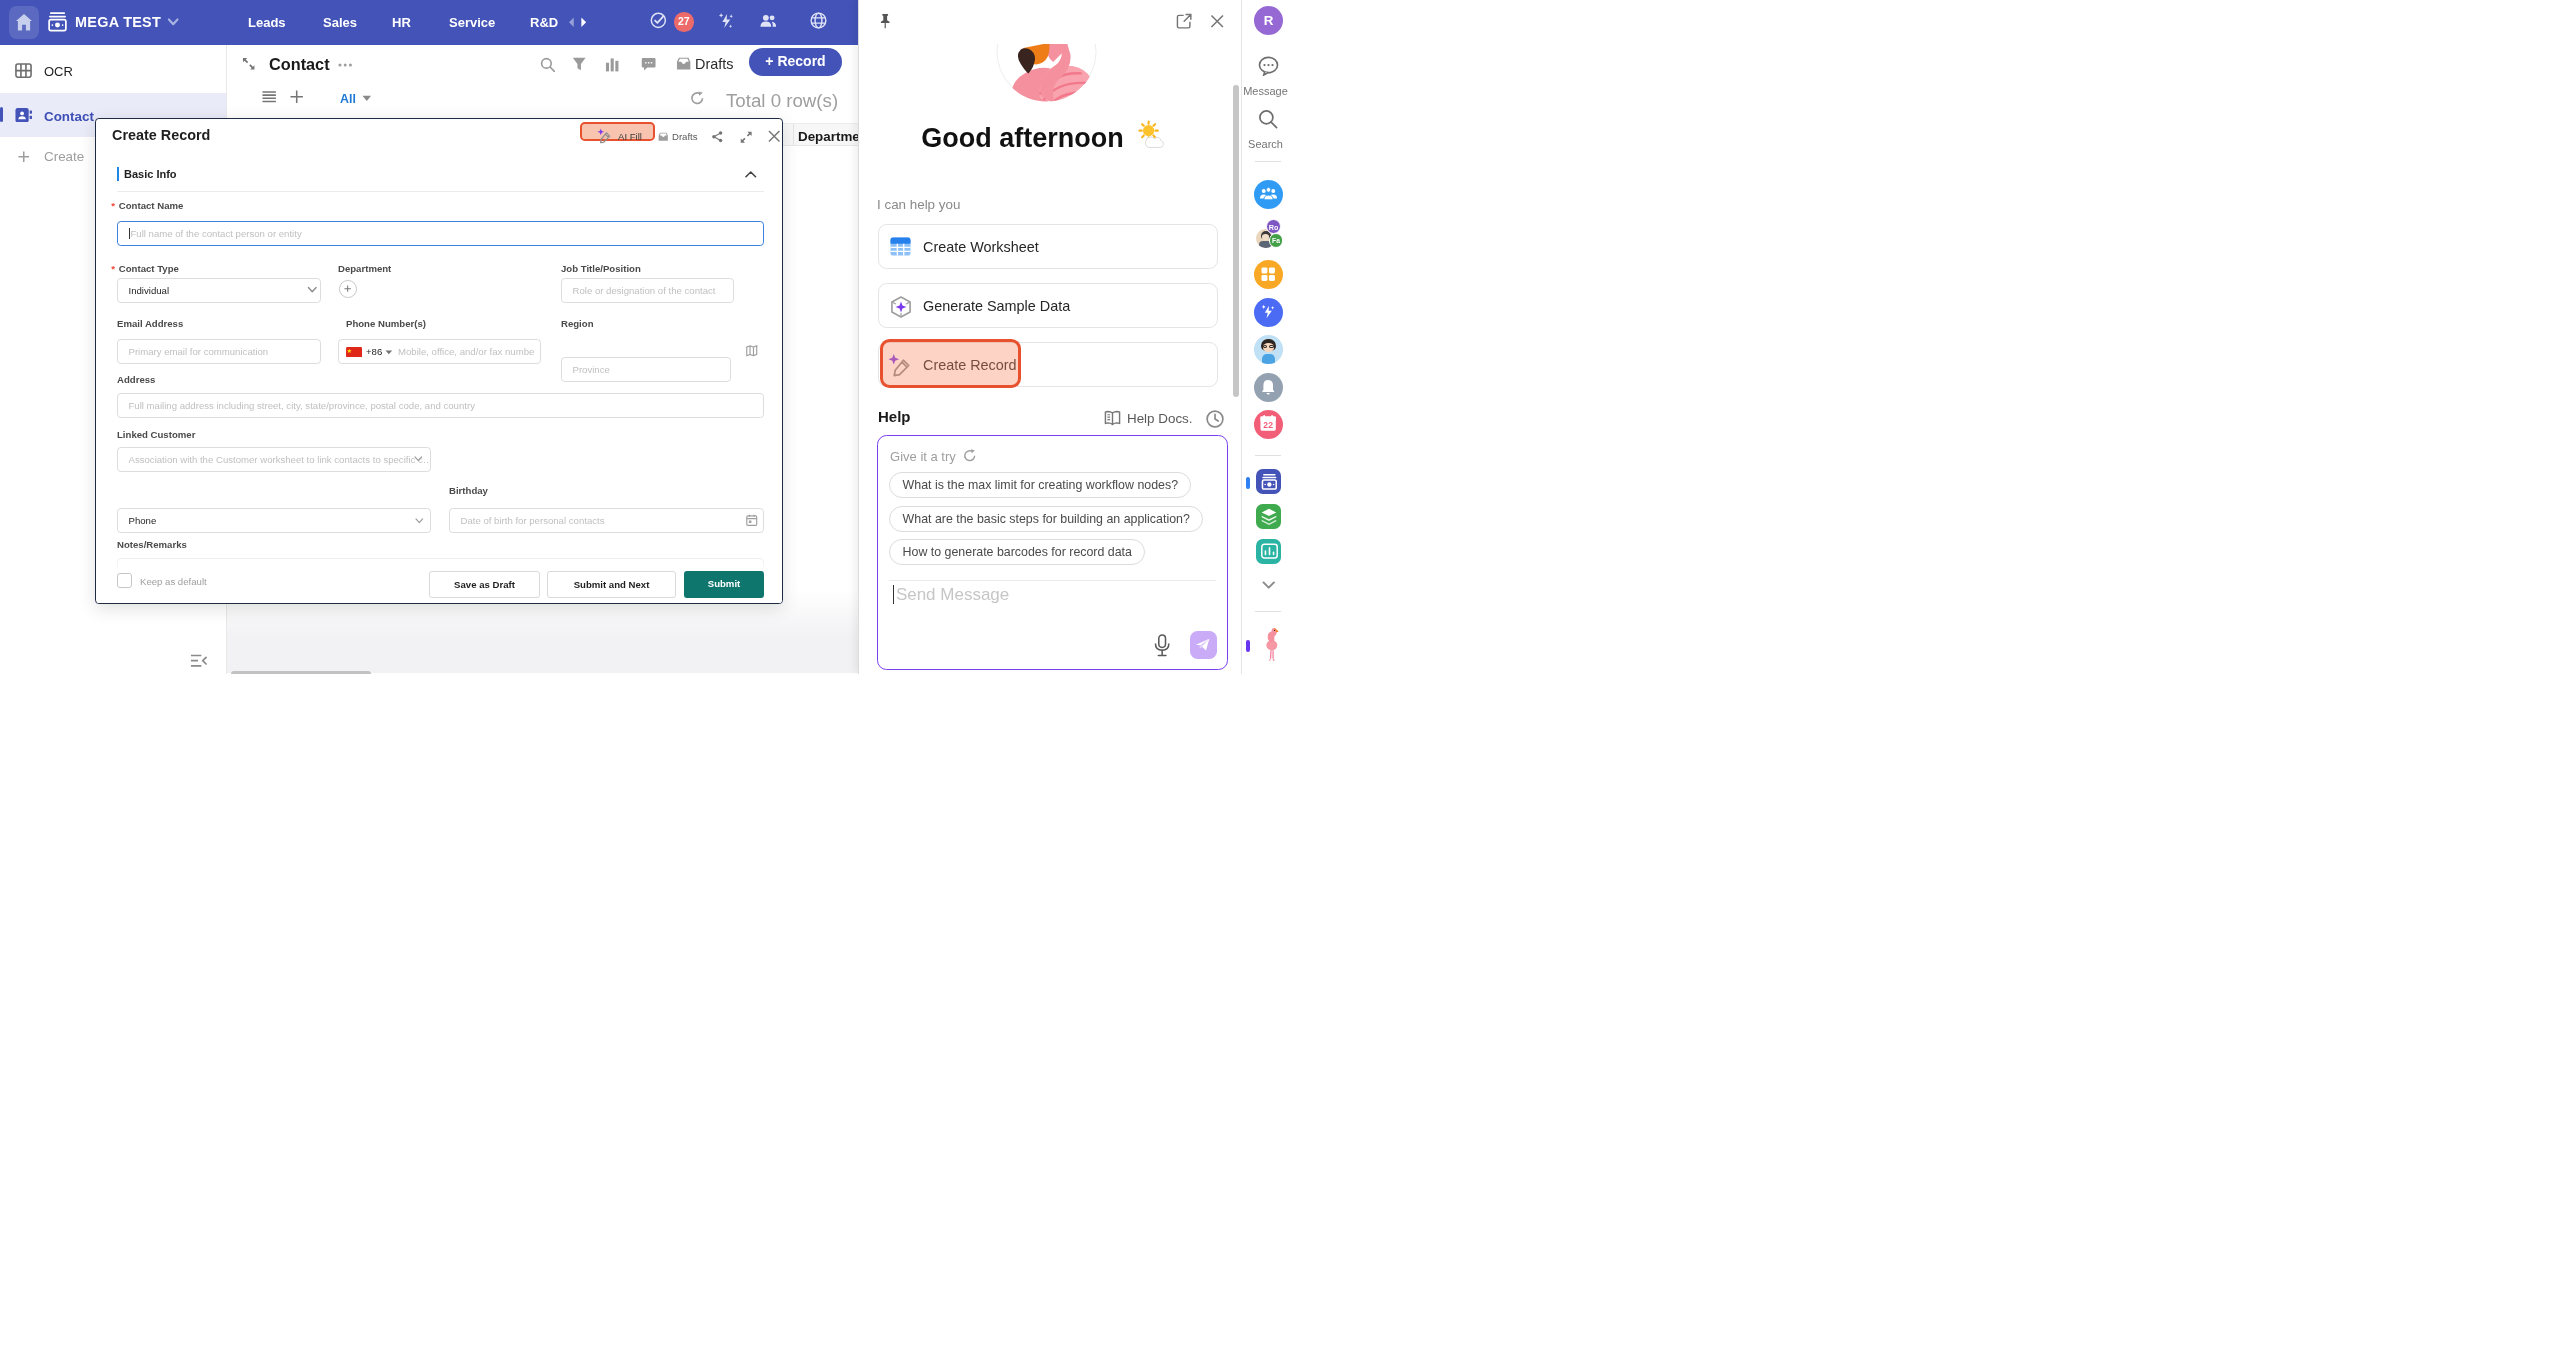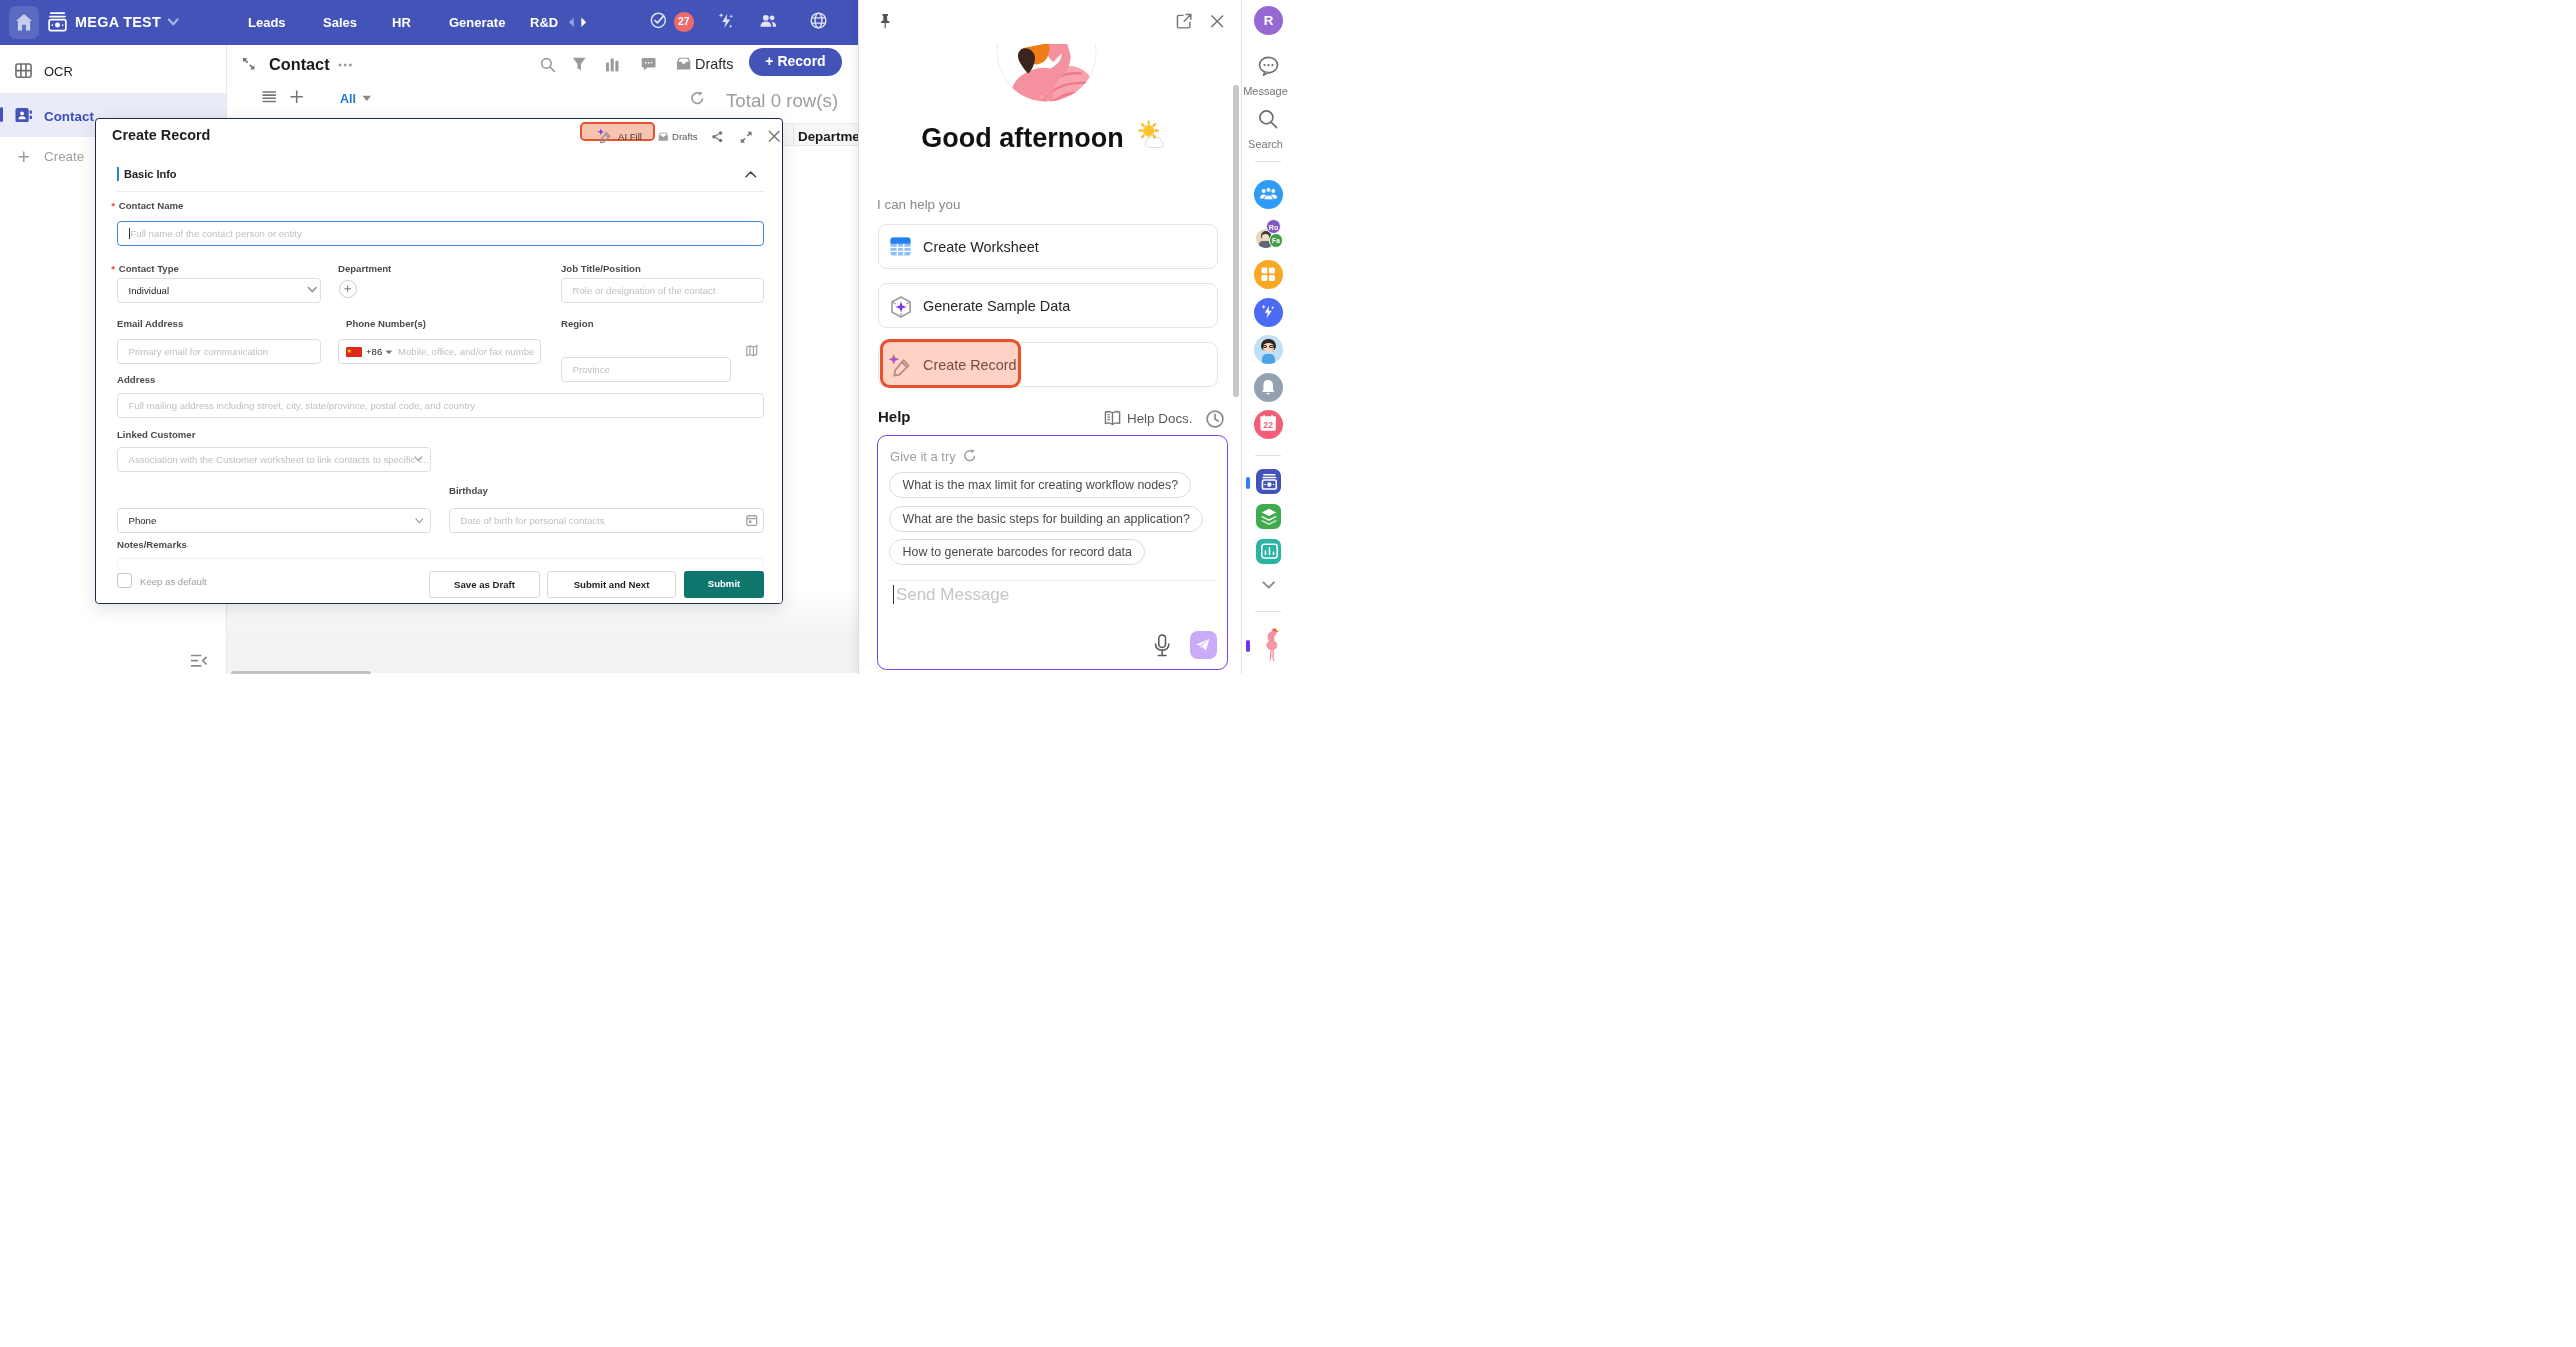--- a/index.html
+++ b/index.html
@@ -73,21 +73,21 @@
     <circle cx="4.6" cy="14.7" r="0.9" fill="#fff" stroke="none"></circle>
     <circle cx="15.4" cy="14.7" r="0.9" fill="#fff" stroke="none"></circle>
   </svg>
   <div id="megatitle">MEGA TEST</div>
   <svg class="abs" style="left:167px; top:18px;" width="12.4" height="8.6" viewBox="0 0 13 9" fill="none">
       <path d="M2 1.5 L6.5 6.5 L11 1.5" stroke="#aab4e2" stroke-width="2.2" stroke-linecap="round" stroke-linejoin="round"></path>
     </svg>
   <div class="navtab" style="left:248px;">Leads</div>
   <div class="navtab" style="left:323px;">Sales</div>
   <div class="navtab" style="left:392px;">HR</div>
-  <div class="navtab" style="left:449px;">Generate</div>
+  <div class="navtab" style="left:449px;">Service</div>
   <div class="navtab" style="left:530px;">R&amp;D</div>
   <svg class="abs" style="left:567px; top:16.3px;" width="24" height="12.4" viewBox="0 0 25 13">
       <path d="M7 1.5 L2 6.5 L7 11.5 Z" fill="#96a1d6"></path>
       <path d="M15 1.5 L20 6.5 L15 11.5 Z" fill="#fff"></path>
     </svg>
   <svg class="abs" style="left:650px; top:12.4px;" width="16.7" height="16.7" viewBox="0 0 18 18" fill="none" stroke="#dfe3f5" stroke-width="1.6">
       <circle cx="9" cy="9" r="7.6"></circle>
       <path d="M5.5 9.2 L8 11.7 L14.5 4.5" stroke-width="1.9" stroke-linecap="round" stroke-linejoin="round" fill="none"></path>
     </svg>
   <div class="abs" style="left:674px; top:12px; width:19.6px; height:19.6px; border-radius:50%; background:#ed6a6a; color:#fff; font-size:10.5px; font-weight:bold; text-align:center; line-height:19.6px;">27</div>
@@ -242,21 +242,21 @@
   <div class="mlabel" style="left:465px; top:144px;">Job Title/Position</div>
   <div class="minput" style="left:21px; top:159px; width:204px; color:#1f1f1f;">Individual</div>
   <svg class="abs" style="left:211px; top:167px;" width="10.5" height="7.7" viewBox="0 0 11 8" fill="none">
         <path d="M1.5 1.5 L5.5 6 L9.5 1.5" stroke="#8a8a8a" stroke-width="1.4" stroke-linecap="round" stroke-linejoin="round"></path>
       </svg>
   <div style="position:absolute; left:243px; top:161px; width:17.7px; height:17.7px; border:1px solid #c9c9c9; border-radius:50%;">
     <svg style="margin:4.2px auto 0 4.2px;" width="7.3" height="7.3" viewBox="0 0 8 8" stroke="#757575" stroke-width="1.1">
           <path d="M4 0.5 V7.5 M0.5 4 H7.5"></path>
         </svg>
   </div>
-  <div class="minput" style="left:465px; top:159px; width:203px;">Role or designation of the contact</div>
+  <div class="minput" style="left:465px; top:159px; width:173px;">Role or designation of the contact</div>
 
   <div class="mlabel" style="left:21px; top:199px;">Email Address</div>
   <div class="mlabel" style="left:242px; top:199px;padding-left:8px;">Phone Number(s)</div>
   <div class="mlabel" style="left:465px; top:199px;">Region</div>
   <div class="minput" style="left:21px; top:220px; width:204px;">Primary email for communication</div>
   <div class="minput" style="left:242px; top:220px; width:203px; padding-left:0;">
     <svg class="abs" style="left:6.7px; top:6.7px;" width="16.3" height="10.5" viewBox="0 0 17 11">
           <rect width="17" height="11" rx="1.5" fill="#e02818"></rect>
           <path d="M3.4 1.8 l0.65 1.55 1.7 0.15 -1.3 1.1 0.4 1.65 -1.45 -0.9 -1.45 0.9 0.4 -1.65 -1.3 -1.1 1.7 -0.15 Z" fill="#ffde00"></path>
         </svg>

